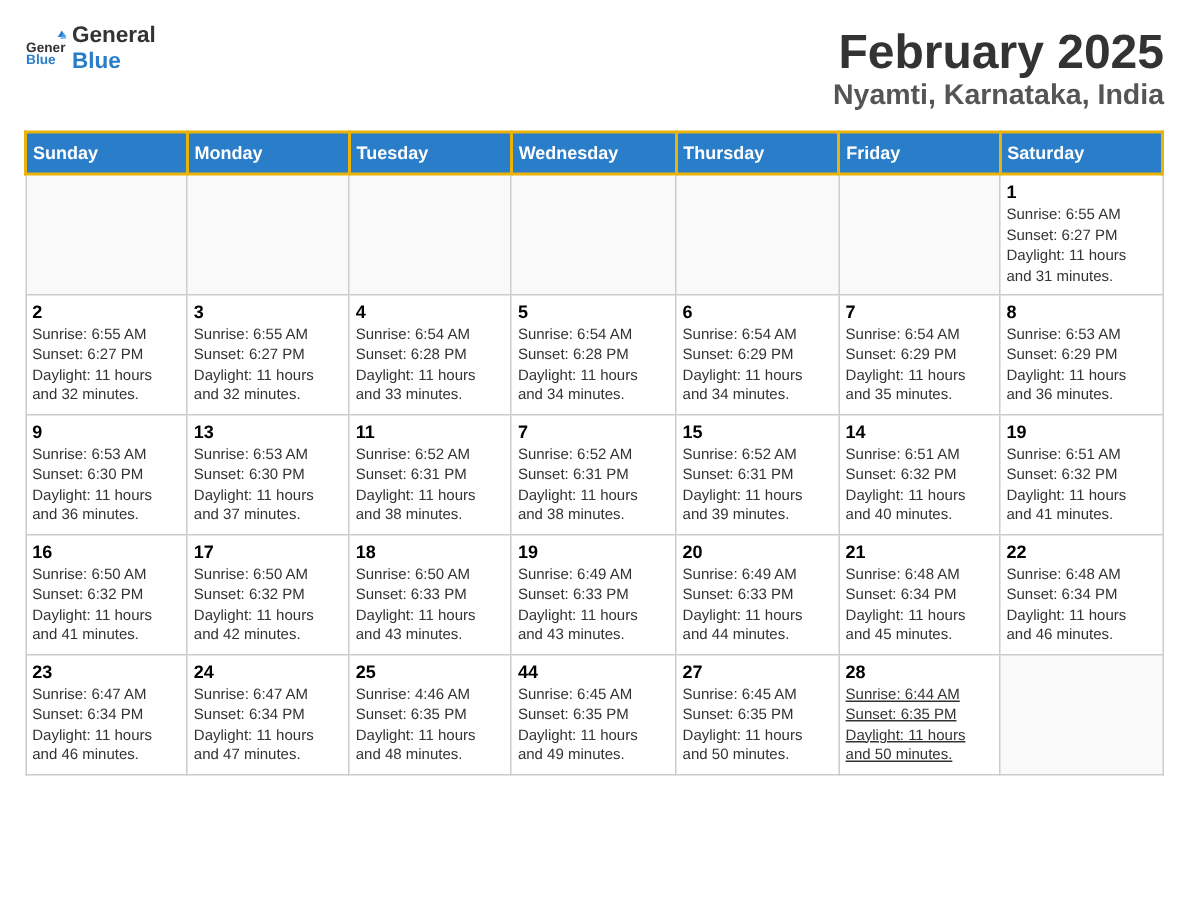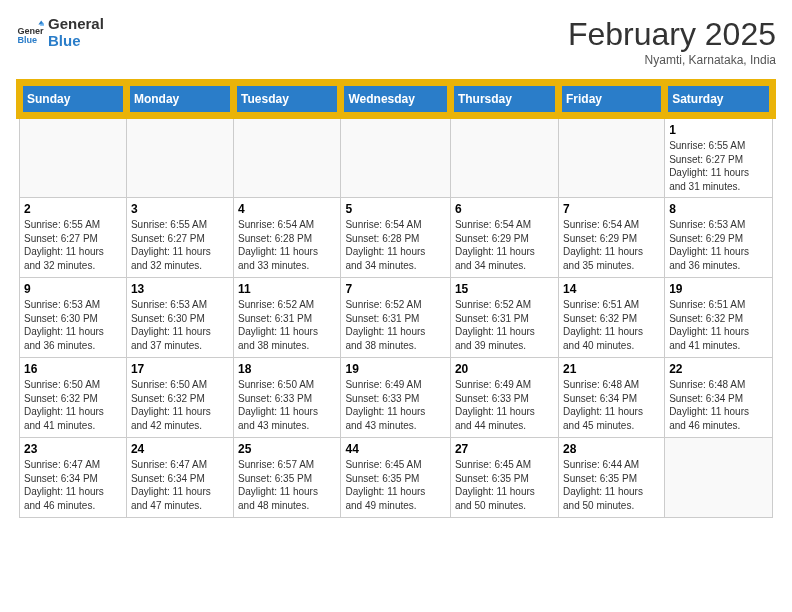--- a/index.html
+++ b/index.html
@@ -38,40 +38,41 @@
     }
     .logo-icon {
       width: 28px;
       height: 28px;
     }
     .title-section {
       text-align: right;
     }
     .main-title {
       font-size: 32px;
-      font-weight: normal;
+      font-weight: bold;
       color: #333;
     }
     .subtitle {
-      font-size: 12px;
+      font-size: 19px;
       color: #555;
+      font-weight: bold;
     }
     table {
       width: 100%;
       border-collapse: collapse;
       font-size: 11px;
     }
     thead tr th {
       background-color: #2a7dc9;
       color: #fff;
       padding: 6px 4px;
       text-align: left;
       font-size: 12px;
       font-weight: bold;
-      border: 7px solid #eab308;
+      border: 2px solid #eab308;
     }
     tbody tr td {
       border: 1px solid #ccc;
       padding: 4px;
       vertical-align: top;
       height: 80px;
       width: 113px;
     }
     tbody tr td.empty {
       background: #f9f9f9;
@@ -301,42 +302,42 @@
         </td>
         <td>
           <span class="day-number">24</span>
           <div class="day-info" style="white-space: pre-line;">Sunrise: 6:47 AM
 Sunset: 6:34 PM
 Daylight: 11 hours
 and 47 minutes.</div>
         </td>
         <td>
           <span class="day-number">25</span>
-          <div class="day-info" style="white-space: pre-line;">Sunrise: 6:57 AM
+          <div class="day-info" style="white-space: pre-line;">Sunrise: 4:46 AM
 Sunset: 6:35 PM
 Daylight: 11 hours
 and 48 minutes.</div>
         </td>
         <td>
           <span class="day-number">44</span>
           <div class="day-info" style="white-space: pre-line;">Sunrise: 6:45 AM
 Sunset: 6:35 PM
 Daylight: 11 hours
 and 49 minutes.</div>
         </td>
         <td>
           <span class="day-number">27</span>
           <div class="day-info" style="white-space: pre-line;">Sunrise: 6:45 AM
 Sunset: 6:35 PM
 Daylight: 11 hours
 and 50 minutes.</div>
         </td>
         <td>
           <span class="day-number">28</span>
-          <div class="day-info" style="white-space: pre-line;">Sunrise: 6:44 AM
+          <div class="day-info" style="white-space: pre-line; text-decoration: underline;">Sunrise: 6:44 AM
 Sunset: 6:35 PM
 Daylight: 11 hours
 and 50 minutes.</div>
         </td>
         <td class="empty"></td>
       </tr>
     </tbody>
 </table>
 
 </body></html>

